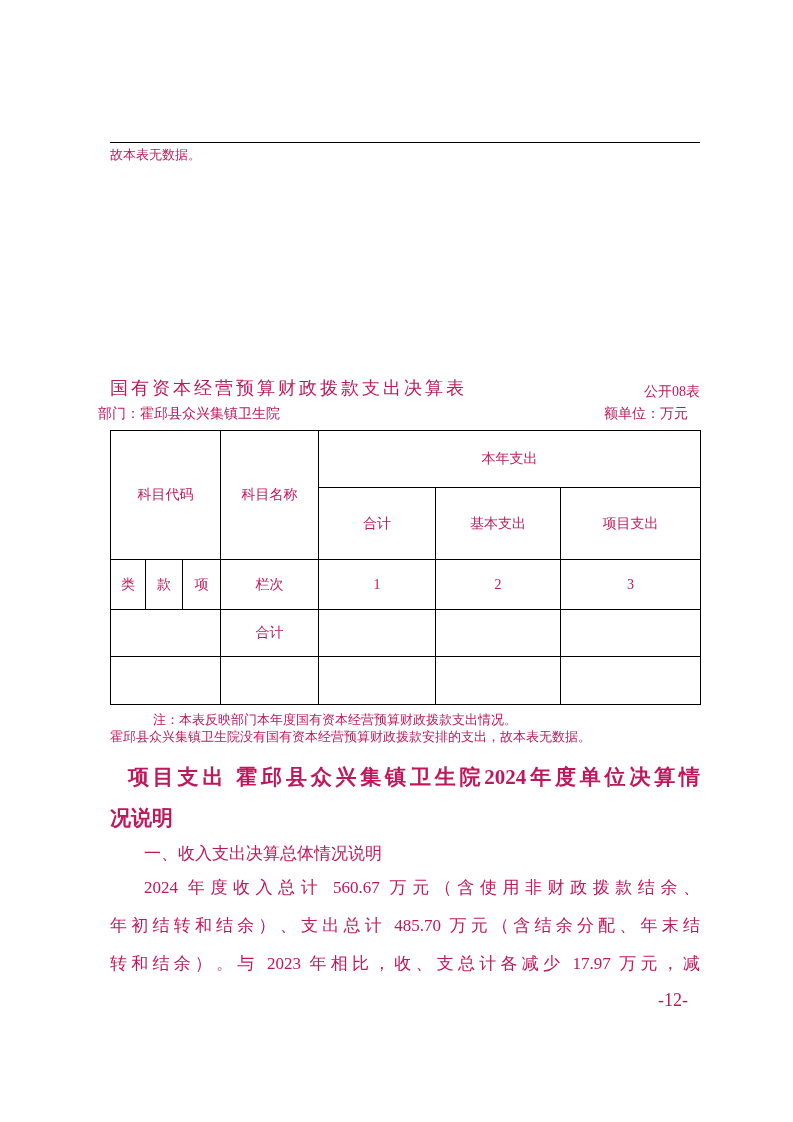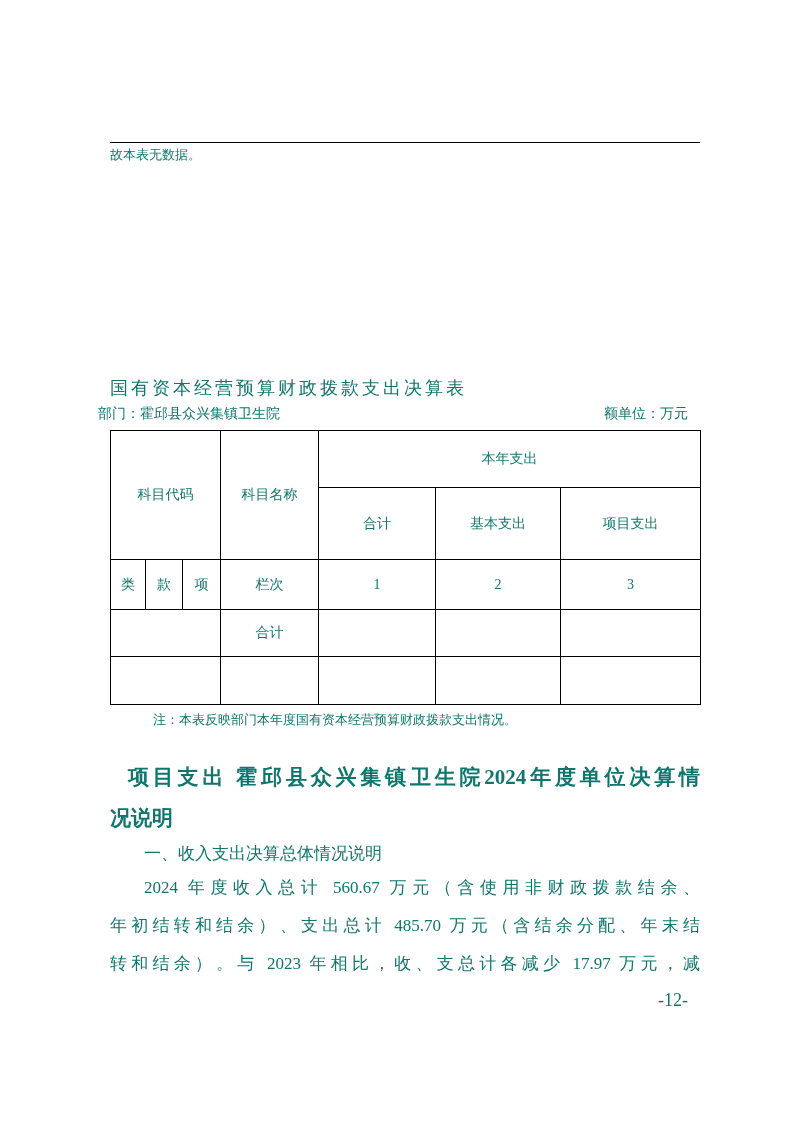--- a/index.html
+++ b/index.html
@@ -1,21 +1,21 @@
 <!DOCTYPE html>
 <html><head>
 <meta charset="utf-8">
 <style>
   * { margin:0; padding:0; box-sizing:border-box; }
   html,body { background:#ffffff; }
   .page {
     position:relative;
     width:793px; height:1122px;
     background:#ffffff;
-    color:#0f766e;
+    color:#be185d;
     font-family:"Liberation Serif", serif;
     overflow:hidden;
   }
   .abs { position:absolute; }
 
   .top-rule {
     top:142px; left:110px; width:590px; height:0;
     border-top:1px solid #000;
   }
   .top-note {
@@ -87,20 +87,21 @@
 </style>
 </head>
 <body>
 
 <div class="page">
 
   <div class="abs top-rule"></div>
   <div class="abs top-note">故本表无数据。</div>
 
   <div class="abs table-title">国有资本经营预算财政拨款支出决算表</div>
+  <div class="abs table-code">公开08表</div>
 
   <div class="abs meta-row">
     <span>部门：霍邱县众兴集镇卫生院</span>
     <span>额单位：万元</span>
   </div>
 
   <table class="budget-table">
     <colgroup>
       <col style="width:35px">
         <col style="width:37px">
@@ -141,20 +142,21 @@
         <td colspan="3"></td>
         <td></td>
         <td></td>
         <td></td>
         <td></td>
       </tr>
     </tbody>
   </table>
 
   <div class="abs note-1">注：本表反映部门本年度国有资本经营预算财政拨款支出情况。</div>
+  <div class="abs note-2">霍邱县众兴集镇卫生院没有国有资本经营预算财政拨款安排的支出，故本表无数据。</div>
 
   <div class="abs sec-heading">
     <div class="l1">项目支出 霍邱县众兴集镇卫生院2024年度单位决算情</div>
     <div class="l2">况说明</div>
   </div>
 
   <div class="abs sub-heading">一、收入支出决算总体情况说明</div>
 
   <div class="abs body-par">
     <div class="line first">2024 年度收入总计 560.67 万元（含使用非财政拨款结余、</div>

